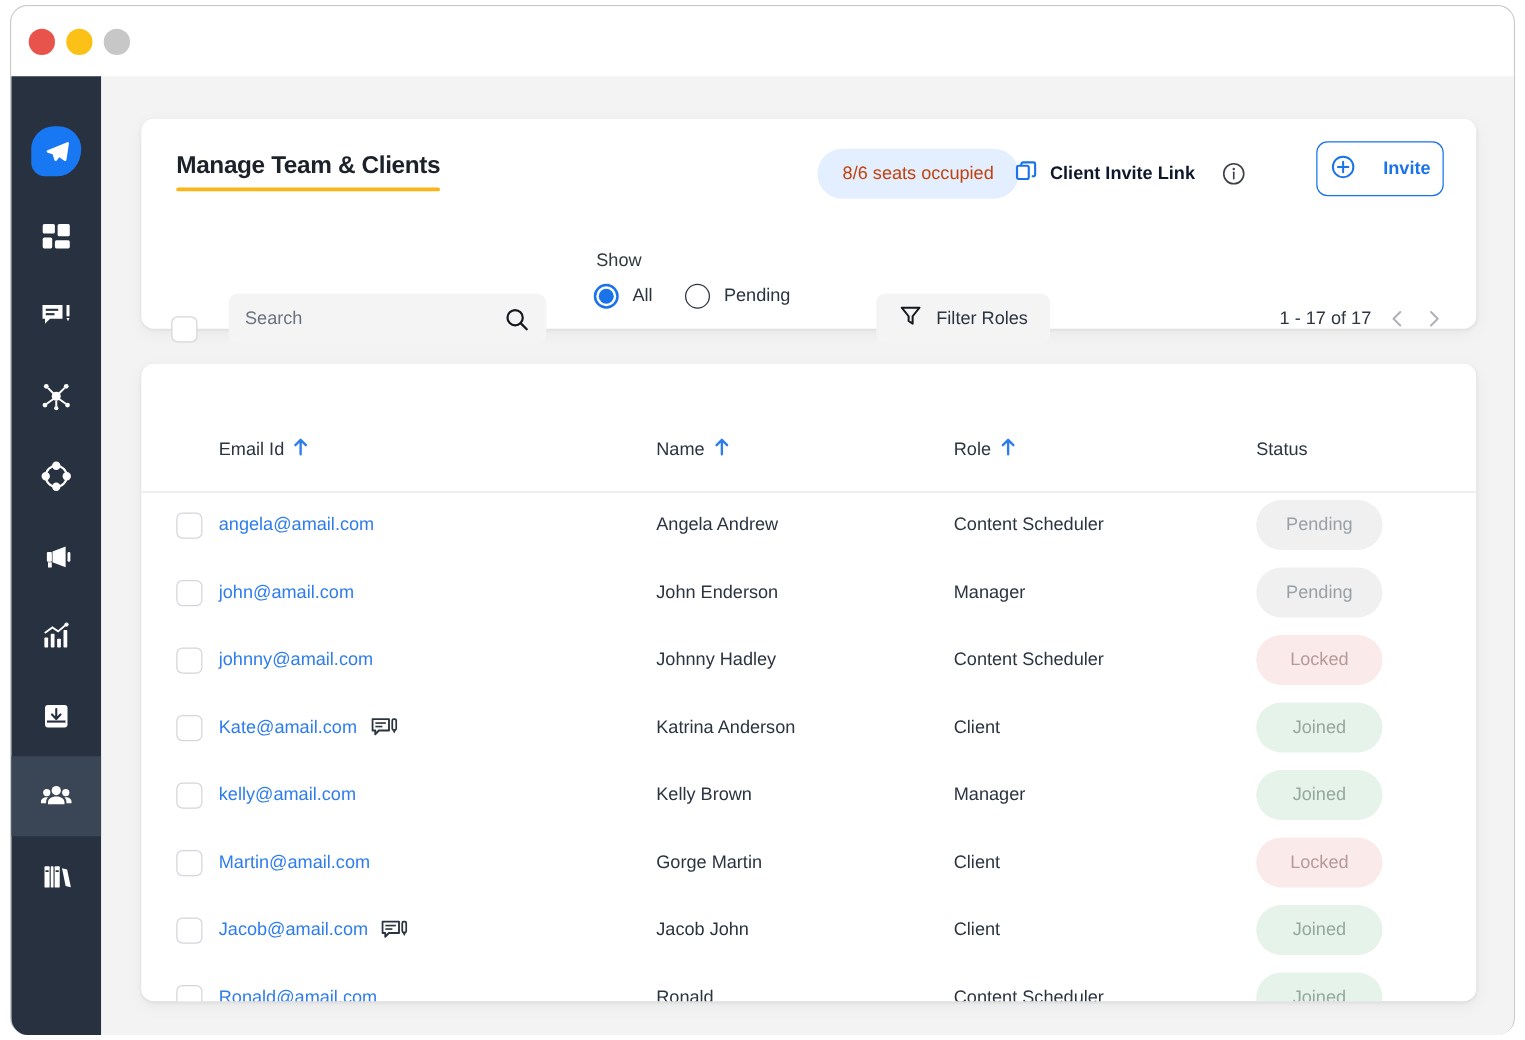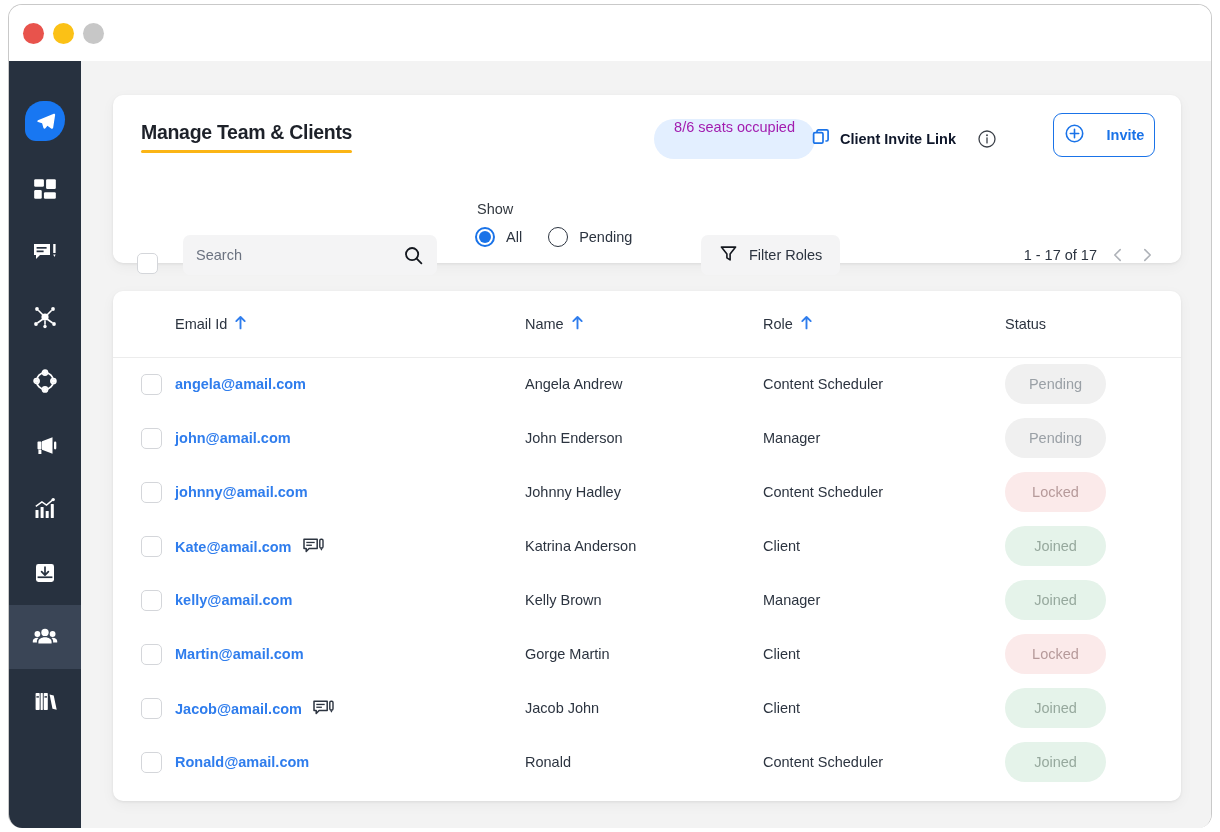--- a/index.html
+++ b/index.html
@@ -108,24 +108,24 @@
     border-radius: 2px;
     width: 100%;
   }
 
   #seats-chip {
     position: absolute;
     right: 366px; top: 24px;
     height: 40px;
     background: #e3efff;
     border-radius: 20px;
-    display: flex; 
+    display: flex; align-items: center;
     padding: 0 20px;
     font-size: 14.5px;
-    color: #a21caf;
+    color: #c2410c;
     white-space: nowrap;
   }
 
   #invite-link-group {
     position: absolute;
     right: 184px; top: 24px;
     height: 40px;
     display: flex; align-items: center;
     gap: 9px;
   }
@@ -239,20 +239,21 @@
     position: absolute;
     left: 32px; top: 230px;
     width: 1068px; height: 510px;
     overflow: hidden;
   }
 
   table#members-table {
     width: 100%;
     border-collapse: collapse;
     table-layout: fixed;
+    margin-top: 36px;
   }
   #members-table th {
     text-align: left;
     font-weight: normal;
     font-size: 14.5px;
     color: #2c3440;
     padding: 0;
     height: 66px;
     vertical-align: middle;
   }
@@ -266,21 +267,21 @@
   }
   .col-cb    { width: 62px; padding-left: 28px !important; }
   .col-email { width: 350px; }
   .col-name  { width: 238px; }
   .col-role  { width: 242px; }
   .col-status{ width: 176px; }
 
   .th-inner { display: flex; align-items: center; gap: 7px; }
   .sort-arrow { display: block; }
 
-  .email-cell { display: flex; align-items: flex-end; gap: 11px; font-weight: bold; }
+  .email-cell { display: flex; align-items: center; gap: 11px; }
   .email-link {
     color: #2f7ded;
     text-decoration: none;
     font-size: 14.5px;
     white-space: nowrap;
     cursor: pointer;
   }
 
   .badge {
     display: inline-flex;

